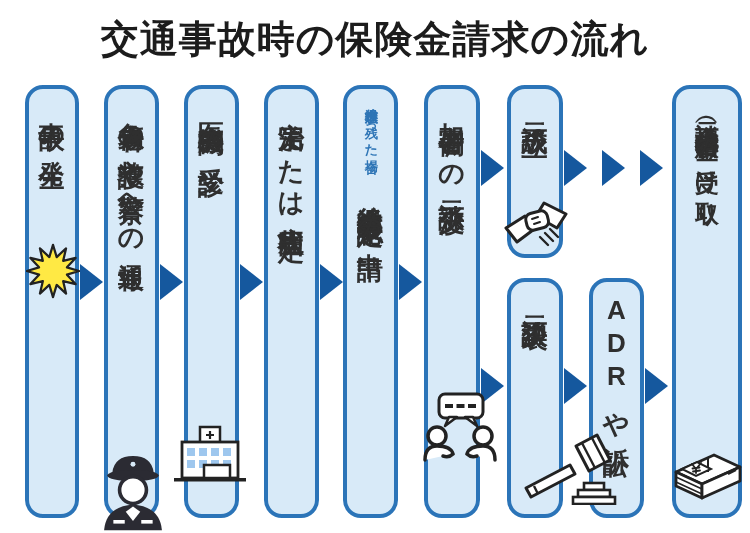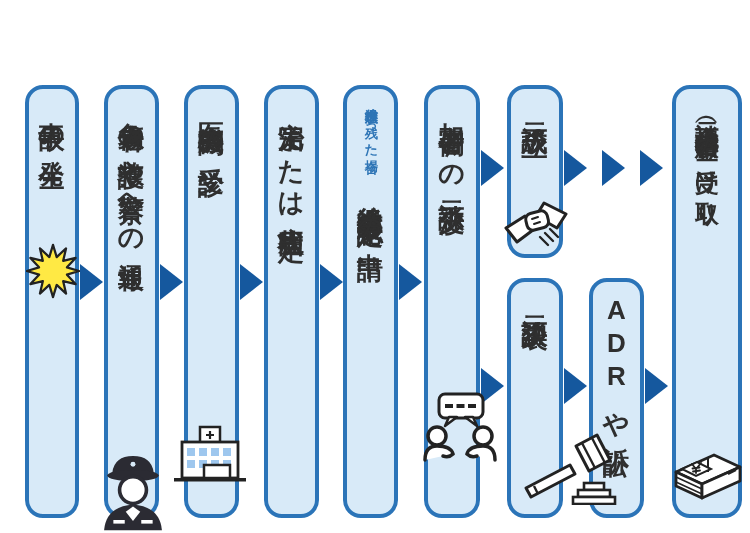--- a/index.html
+++ b/index.html
@@ -47,20 +47,21 @@
     border-bottom:18px solid transparent;
     border-left:23px solid var(--arrow);
   }
   .icon{position:absolute;z-index:5;}
 </style>
 </head>
 <body>
 
 <div id="stage">
 
+  <div class="title">交通事故時の保険金請求の流れ</div>
 
   <div class="pill" style="left:25px;top:85px;width:54px;height:433px;">
     <div class="pill-content">
         <div class="vlabel">事故の発生</div>
       </div>
   </div>
 
   <div class="pill" style="left:104px;top:85px;width:55px;height:433px;">
     <div class="pill-content">
         <div class="vlabel compact">負傷者の救護や警察への通報</div>

